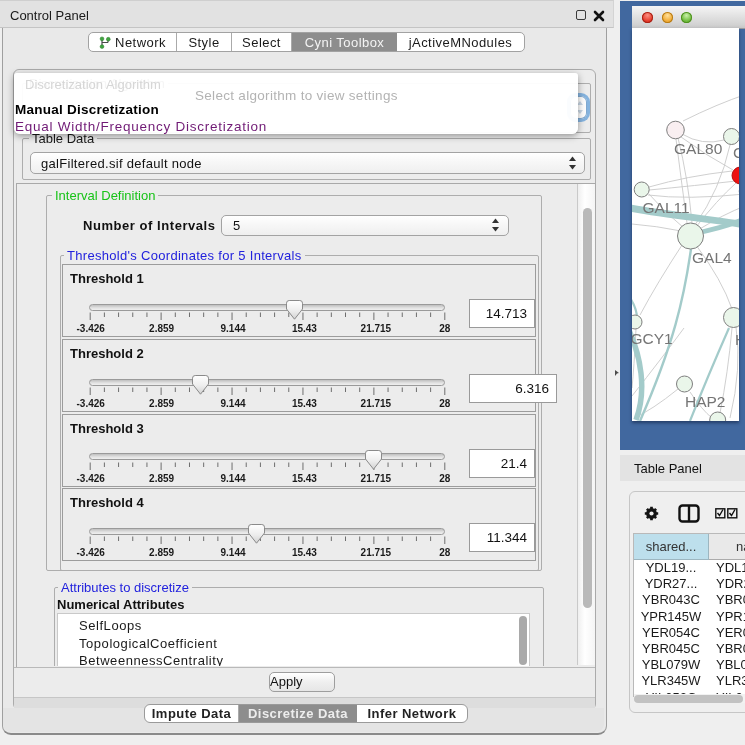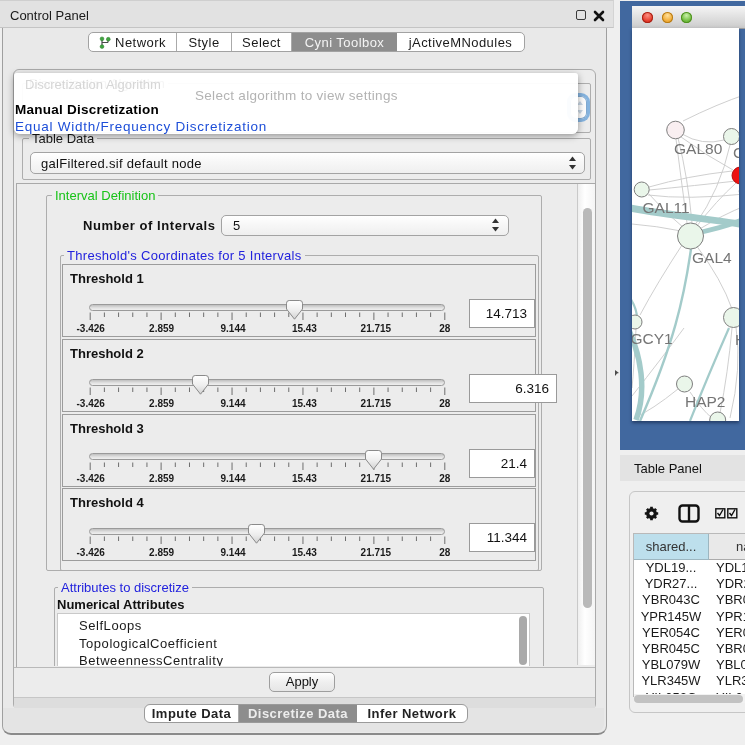--- a/index.html
+++ b/index.html
@@ -302,37 +302,37 @@
   <div class="abs" style="left:57px;top:597px;font-size:13px;font-weight:bold;color:#111;">Numerical Attributes</div>
   <div class="abs" style="left:57px;top:613px;width:471px;height:53px;background:#FFF;border:1px solid #C9C9C9;overflow:hidden;">
     <div style="position:absolute;left:21px;top:3px;font-size:13px;letter-spacing:0.55px;color:#1a1a1a;line-height:17.5px;">SelfLoops<br>TopologicalCoefficient<br>BetweennessCentrality</div>
     <div style="position:absolute;right:2px;top:2px;width:8px;height:49px;background:#A9A9A9;border-radius:4px;"></div>
   </div>
 
   <div class="abs" style="left:17px;top:666px;width:577px;height:3px;background:#ECECEC;"></div>
 
   <div class="abs" style="left:14px;top:667px;width:581px;height:29px;background:#ECECEC;border-top:1px solid #B9B9B9;"></div>
   <div class="abs" style="left:269px;top:672px;width:64px;height:18px;background:linear-gradient(#FFFFFF,#EFEFEF 50%,#E6E6E6);
-       border:1px solid #9E9E9E;border-radius:5px;font-size:13px;color:#111;text-align:center;line-height:18px;">Apply</div>
+       border:1px solid #9E9E9E;border-radius:5px;font-size:13px;color:#111;text-align:left;line-height:18px;">Apply</div>
   <div class="abs" style="left:14px;top:697px;width:581px;height:11px;background:#DDDDDD;border-top:1px solid #C6C6C6;"></div>
   <div class="abs" style="left:3px;top:708px;width:601px;height:24px;background:#E4E4E4;border-radius:0 0 8px 8px;"></div>
 
   <div class="abs" style="left:144px;top:704px;width:322px;height:17px;background:#FFF;
        border:1px solid #9A9A9A;border-radius:6px;overflow:hidden;display:flex;">
     <div style="width:93px;border-right:1px solid #AAA;display:flex;align-items:center;justify-content:center;font-size:13px;letter-spacing:0.45px;font-weight:bold;color:#222;">Impute Data</div>
     <div style="width:118px;background:#8D8D8D;display:flex;align-items:center;justify-content:center;font-size:13px;letter-spacing:0.45px;font-weight:bold;color:#EDEDED;">Discretize Data</div>
     <div style="flex:1;display:flex;align-items:center;justify-content:center;font-size:13px;letter-spacing:0.45px;font-weight:bold;color:#222;">Infer Network</div>
   </div>
 
   <div class="abs" style="left:14px;top:73px;width:564px;height:61px;background:rgba(255,255,255,0.955);
        border-radius:3px 3px 6px 6px;box-shadow:0 2px 7px rgba(0,0,0,0.38);z-index:50;">
     <div style="position:absolute;left:11px;top:4px;font-size:13px;color:#D6D6D6;">Discretization Algorithm</div>
     <div style="position:absolute;left:181px;top:15px;font-size:13.5px;letter-spacing:0.3px;color:#B3B3B3;">Select algorithm to view settings</div>
     <div style="position:absolute;left:1px;top:29px;font-size:13.5px;letter-spacing:0.25px;font-weight:bold;color:#000;">Manual Discretization</div>
-    <div style="position:absolute;left:1px;top:46px;font-size:13.5px;letter-spacing:0.75px;color:#1d4ed8;">Equal Width/Frequency Discretization</div>
+    <div style="position:absolute;left:1px;top:46px;font-size:13.5px;letter-spacing:0.75px;color:#701a75;">Equal Width/Frequency Discretization</div>
   </div>
 
   <svg class="abs" style="left:614px;top:369px;" width="6" height="7" viewBox="0 0 6 7">
     <path d="M1 7 L1 1 L5 4 L3 4.4 Z" fill="#4A4A4A"></path>
   </svg>
 
   <div class="abs" style="left:620px;top:1px;width:125px;height:449px;background:#41689F;"></div>
   <div class="abs" style="left:632px;top:6px;width:113px;height:22px;
        background:linear-gradient(#F5F5F5,#D2D2D2 85%,#C6C6C6);border-bottom:1px solid #9A9A9A;"></div>
   <div class="abs" style="left:642px;top:11.5px;width:11px;height:11px;border-radius:50%;

